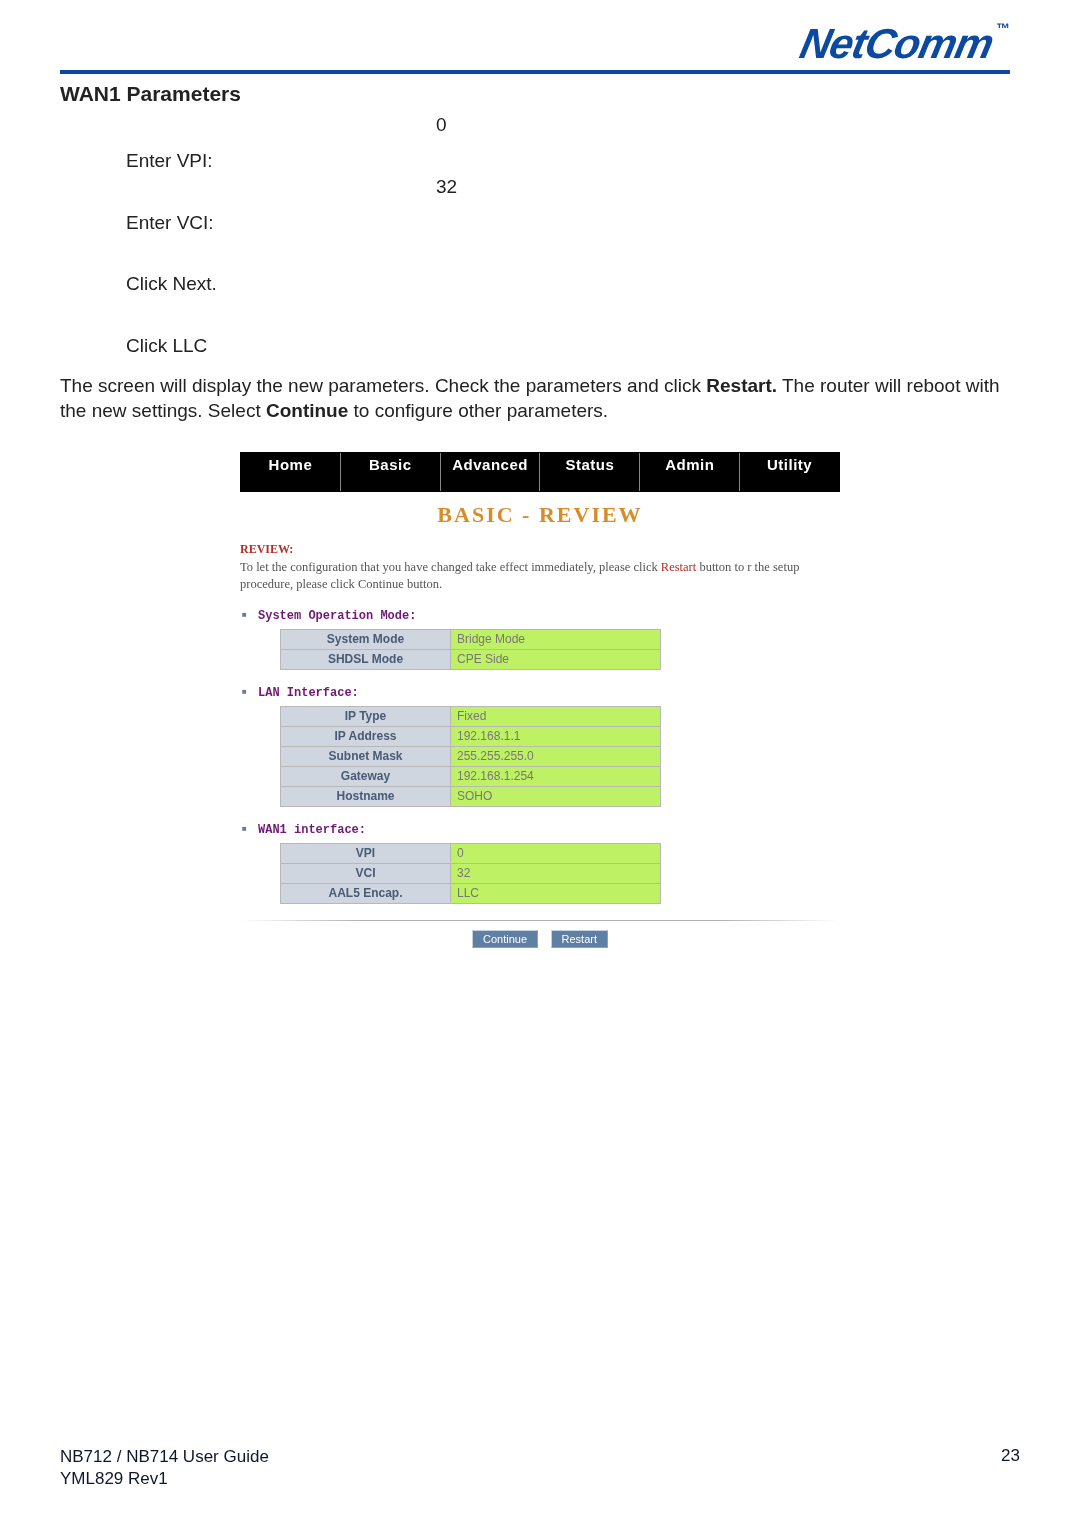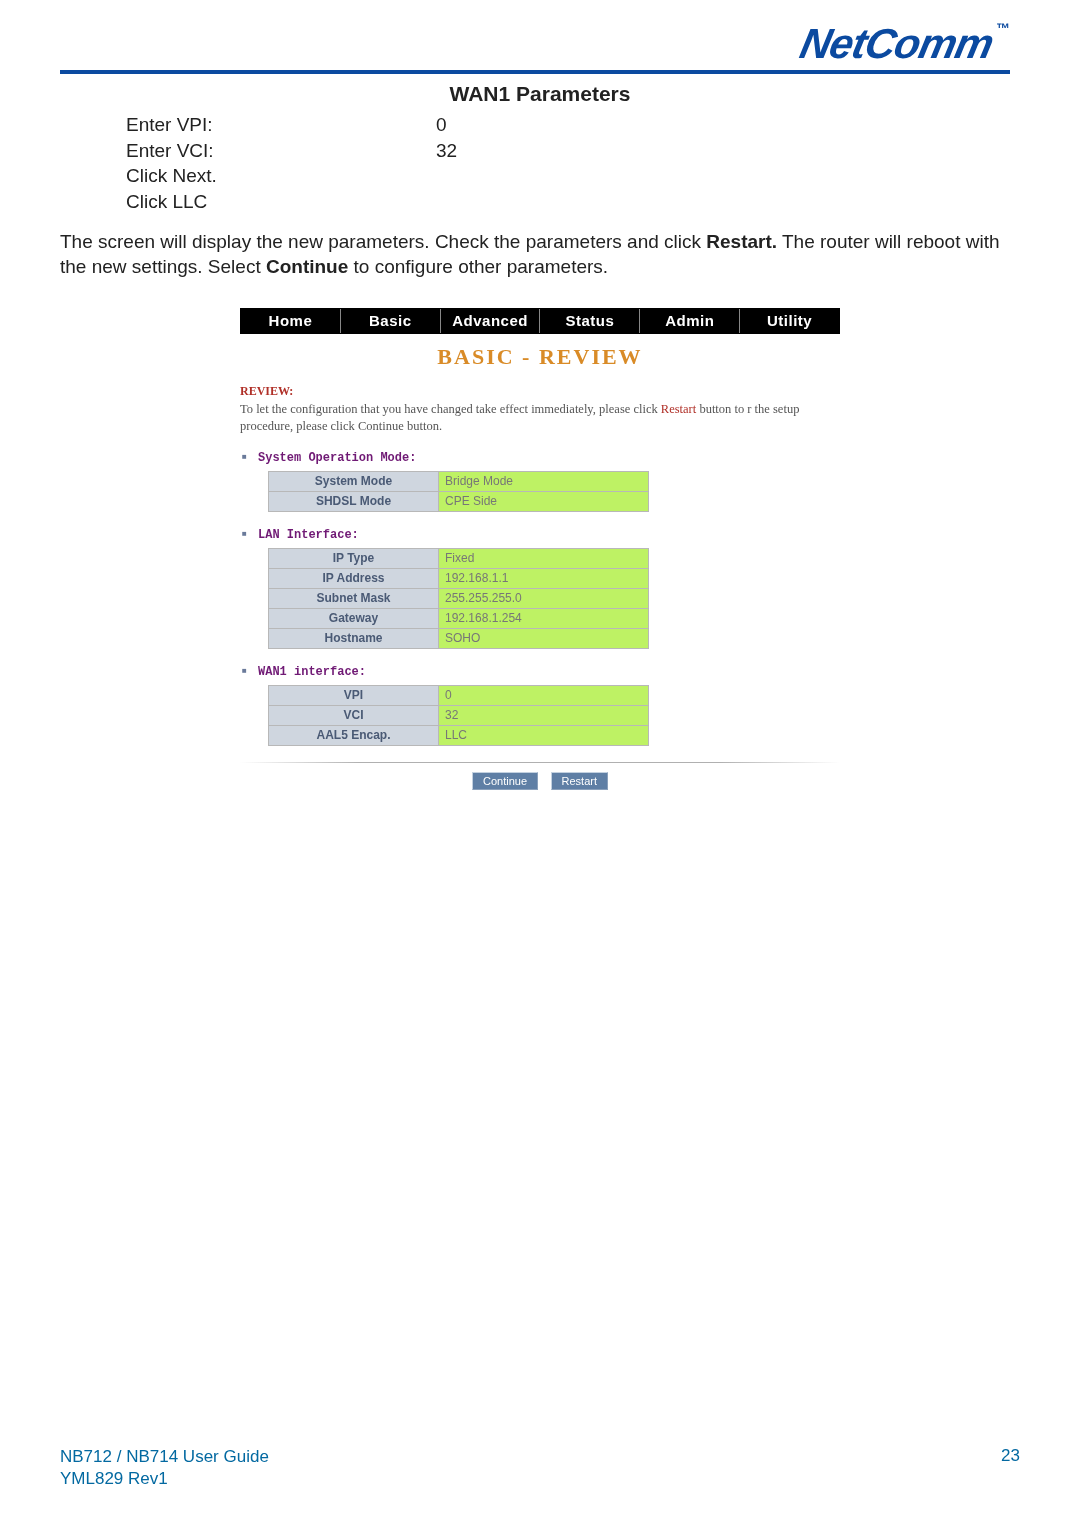--- a/index.html
+++ b/index.html
@@ -40,50 +40,49 @@
   .logo-underline {
     height: 4px;
     background: #0b4aa0;
     margin-top: 2px;
   }
   .section-heading {
     font-size: 21px;
     font-weight: bold;
     color: #222;
     margin: 8px 0 6px 0;
-    text-align: center;
   }
   .param-block {
     margin-left: 66px;
     font-size: 19px;
     color: #222;
     line-height: 1.35;
   }
   .param-row { display: flex; }
-  .param-label { width: 310px; }
+  .param-label { width: 310px; margin-top: 36px; }
   .param-value { }
   .body-text {
     font-size: 19px;
     color: #222;
     margin-top: 14px;
     line-height: 1.35;
   }
   .body-text b { font-weight: bold; }
 
   
   .router-panel {
     width: 600px;
     margin: 28px auto 0 auto;
     background: #ffffff;
     font-family: Verdana, Arial, sans-serif;
   }
   .tabs {
     display: flex;
     background: #000000;
-    height: 26px;
+    height: 40px;
     border: 1px solid #000;
     margin-top: 20px;
   }
   .tab {
     flex: 1;
     color: #ffffff;
     font-weight: bold;
     font-size: 15px;
     text-align: center;
     line-height: 24px;
@@ -127,21 +126,21 @@
   .bullet-heading::before {
     content: "■";
     color: #6a7a9a;
     position: absolute;
     left: -16px;
     top: 1px;
     font-size: 8px;
   }
   .cfg-table {
     border-collapse: collapse;
-    margin-left: 28px;
+    margin-left: 40px;
     margin-bottom: 10px;
     font-size: 12px;
   }
   .cfg-table td {
     border: 1px solid #b8b8b8;
     padding: 2px 6px;
     height: 20px;
   }
   .cfg-table .th {
     background: #cfd6df;
@@ -179,21 +178,21 @@
   }
 
   .footer {
     position: absolute;
     bottom: 42px;
     left: 60px;
     right: 60px;
     display: flex;
     justify-content: space-between;
     font-size: 17px;
-    color: #0369a1;
+    color: #0f172a;
     margin-top: 20px;
   }
   .footer-left { line-height: 1.3; }
 </style>
 </head>
 <body>
 
 <div class="page">
   <div class="logo-bar">
     <span class="logo-text">NetComm</span><span class="logo-tm">™</span>

